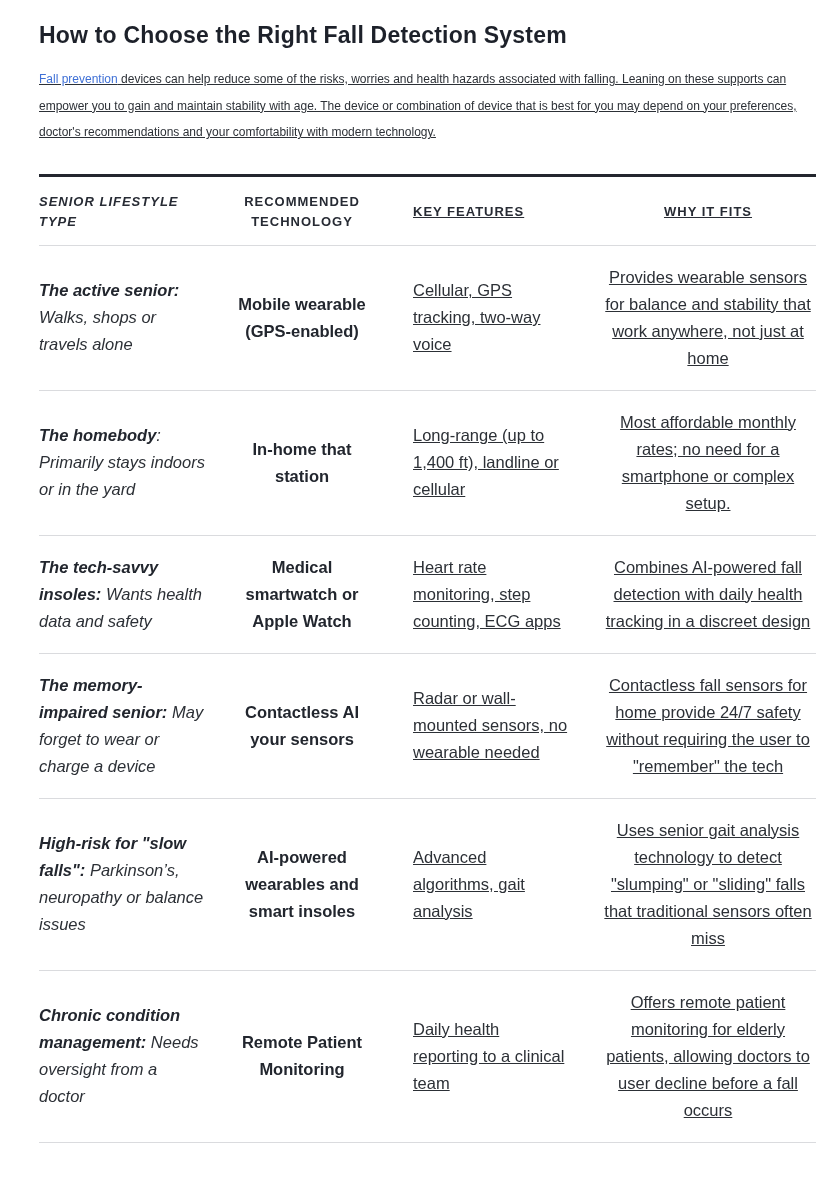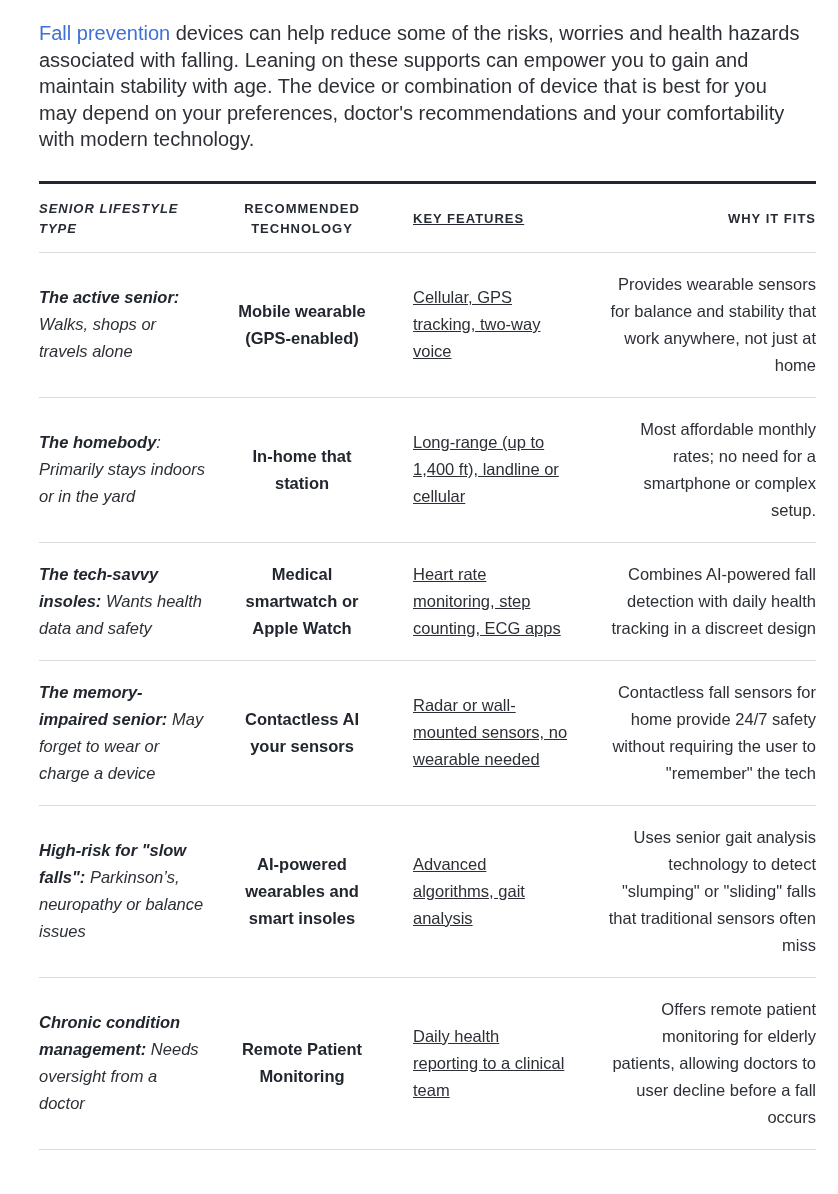--- a/index.html
+++ b/index.html
@@ -15,24 +15,25 @@
   }
   .page-title {
     font-size: 23px;
     line-height: 30px;
     font-weight: 700;
     color: #1d212a;
     letter-spacing: 0.2px;
     margin: 0 0 16px 0;
   }
   .intro {
-    font-size: 20px;
+    font-size: 12px;
     line-height: 26.5px;
     color: #2c3036;
     margin: 0 16px 28px 0;
+    text-decoration: underline;
   }
   .intro a {
     color: #3f70d6;
     text-decoration: none;
     cursor: pointer;
   }
   table.compare {
     border-collapse: collapse;
     table-layout: fixed;
     width: 777px;
@@ -57,31 +58,32 @@
     font-size: 16.5px;
     line-height: 27px;
     color: #2c3036;
     vertical-align: middle;
     padding: 18px 0;
     border-bottom: 1px solid #dadbde;
   }
   .pr1 { padding-right: 30px; font-style: italic; }
   .pr2 { padding-right: 45px; text-align: center; }
   .pr3 { padding-right: 32px; text-decoration: underline; }
-  .right { text-align: right; }
+  .right { text-align: center; text-decoration: underline; }
   td b, td strong {
     font-weight: 700;
     color: #22262e;
   }
 </style>
 </head>
 <body>
 
 <div class="page">
 
+  <h1 class="page-title">How to Choose the Right Fall Detection System</h1>
 
   <p class="intro"><a href="#">Fall prevention</a><span> devices can help reduce some of the risks, worries and health hazards associated with falling. Leaning on these supports can empower you to gain and maintain stability with age. The device or combination of device that is best for you may depend on your preferences, doctor's recommendations and your comfortability with modern technology.</span></p>
 
   <table class="compare">
     <colgroup>
       <col class="c1">
         <col class="c2">
         <col class="c3">
         <col class="c4">
     </colgroup>

